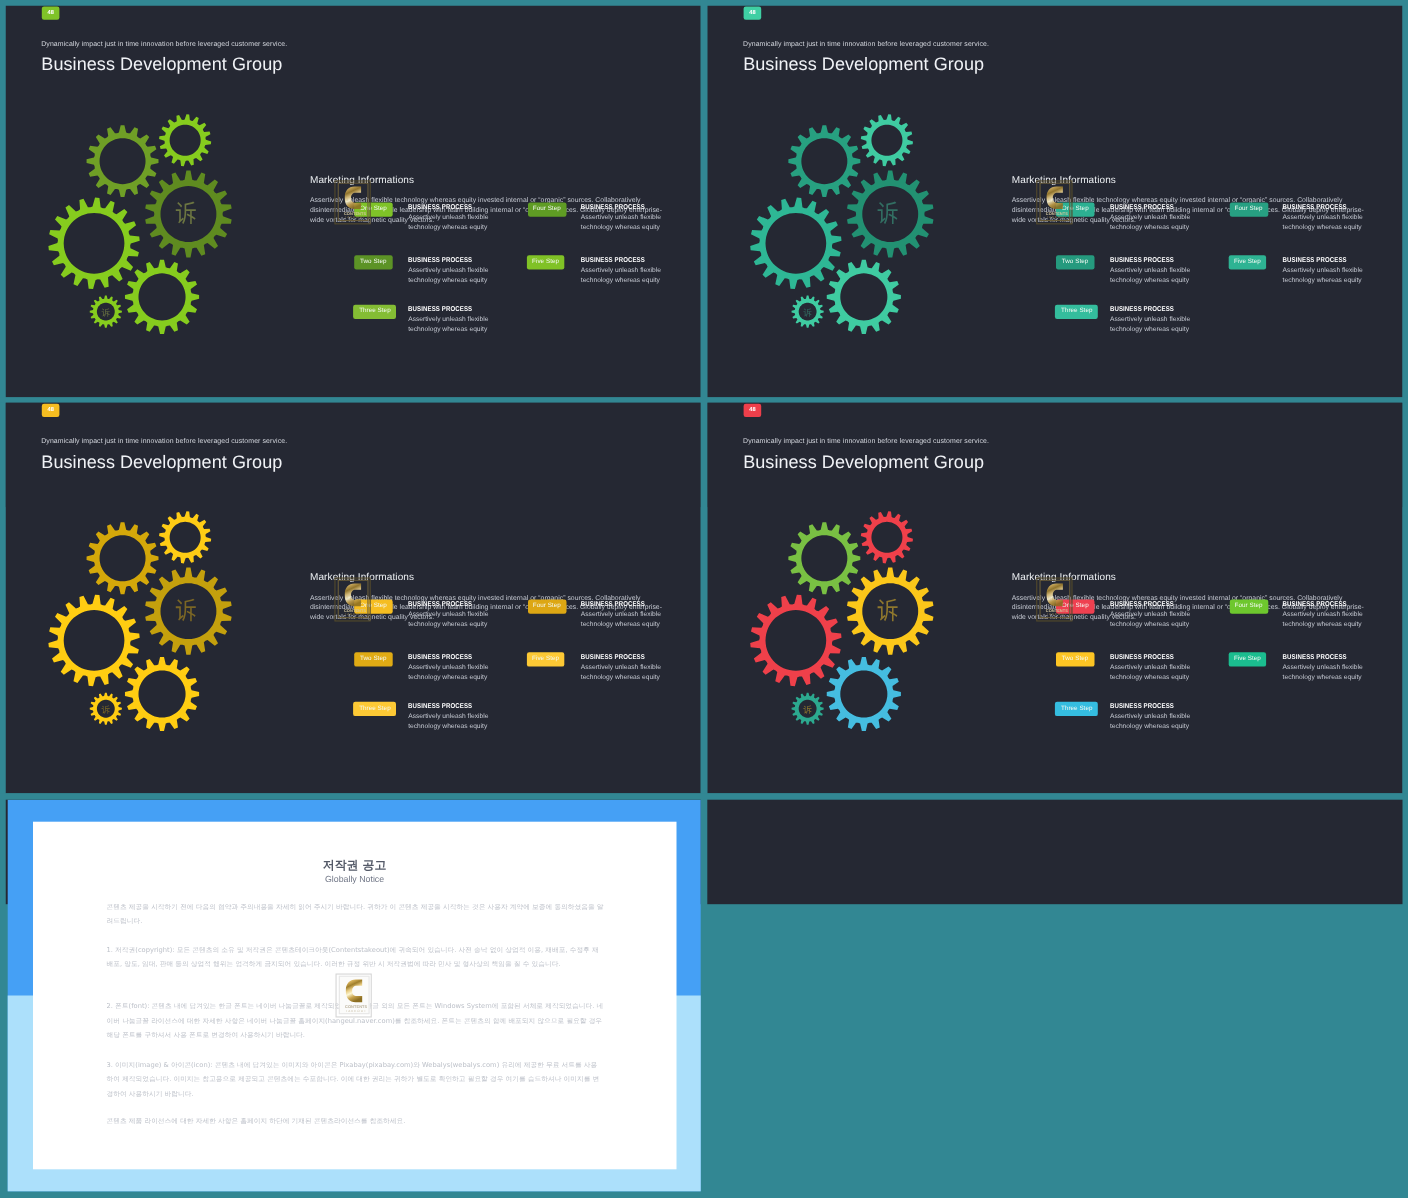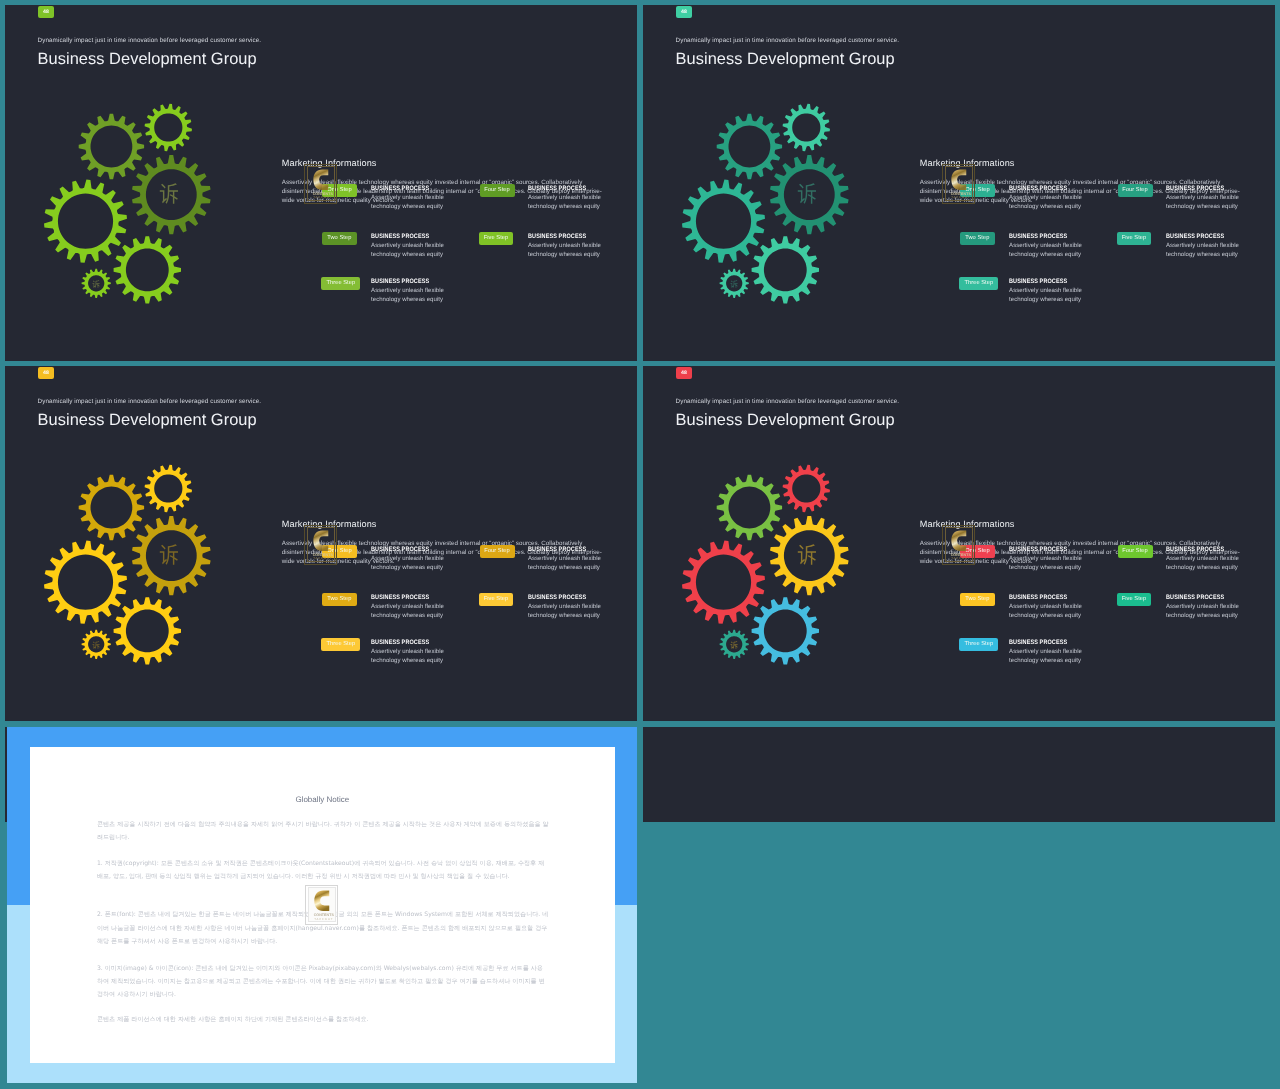--- a/index.html
+++ b/index.html
@@ -319,20 +319,21 @@
             <use href="#cglyph"></use>
           </svg></div>
         <div class="t1">CONTENTS</div>
         <div class="t2">TAKEOUT</div>
       </div>
 </div>
 
 <div class="notice">
   <div class="nband"></div>
   <div class="ncard">
+    <div class="ntitle">저작권 공고</div>
     <div class="nsub">Globally Notice</div>
     <div class="ntext" style="top:70.6px">콘텐츠 제공을 시작하기 전에 다음의 협약과 주의내용을 자세히 읽어 주시기 바랍니다. 귀하가 이 콘텐츠 제공을 시작하는 것은 사용자 계약에 보증에 동의하셨음을 알려드립니다.</div>
 <div class="ntext" style="top:109.3px">1. 저작권(copyright): 모든 콘텐츠의 소유 및 저작권은 콘텐츠테이크아웃(Contentstakeout)에 귀속되어 있습니다. 사전 승낙 없이 상업적 이용, 재배포, 수정후 재배포, 양도, 임대, 판매 등의 상업적 행위는 엄격하게 금지되어 있습니다. 이러한 규정 위반 시 저작권법에 따라 민사 및 형사상의 책임을 질 수 있습니다.</div>
 <div class="ntext" style="top:161.2px">2. 폰트(font): 콘텐츠 내에 담겨있는 한글 폰트는 네이버 나눔글꼴로 제작되었습니다. 한글 외의 모든 폰트는 Windows System에 포함된 서체로 제작되었습니다. 네이버 나눔글꼴 라이선스에 대한 자세한 사항은 네이버 나눔글꼴 홈페이지(hangeul.naver.com)를 참조하세요. 폰트는 콘텐츠의 함께 배포되지 않으므로 필요할 경우 해당 폰트를 구하셔서 사용 폰트로 변경하여 사용하시기 바랍니다.</div>
 <div class="ntext" style="top:214.5px">3. 이미지(image) &amp; 아이콘(icon): 콘텐츠 내에 담겨있는 이미지와 아이콘은 Pixabay(pixabay.com)와 Webalys(webalys.com) 유리에 제공한 무료 서트를 사용하여 제작되었습니다. 이미지는 참고용으로 제공되고 콘텐츠에는 수포합니다. 이에 대한 권리는 귀하가 별도로 확인하고 필요할 경우 여기를 습드하셔나 이미지를 변경하여 사용하시기 바랍니다.</div>
 <div class="ntext" style="top:265.6px">콘텐츠 제품 라이선스에 대한 자세한 사항은 홈페이지 하단에 기재된 콘텐츠라이선스를 참조하세요.</div>
     <div class="wm nwm">
       <div class="inner"></div>
       <div class="c"><svg viewBox="0 0 94 124" width="15.6" height="21.6">
               <use href="#cglyph"></use>

